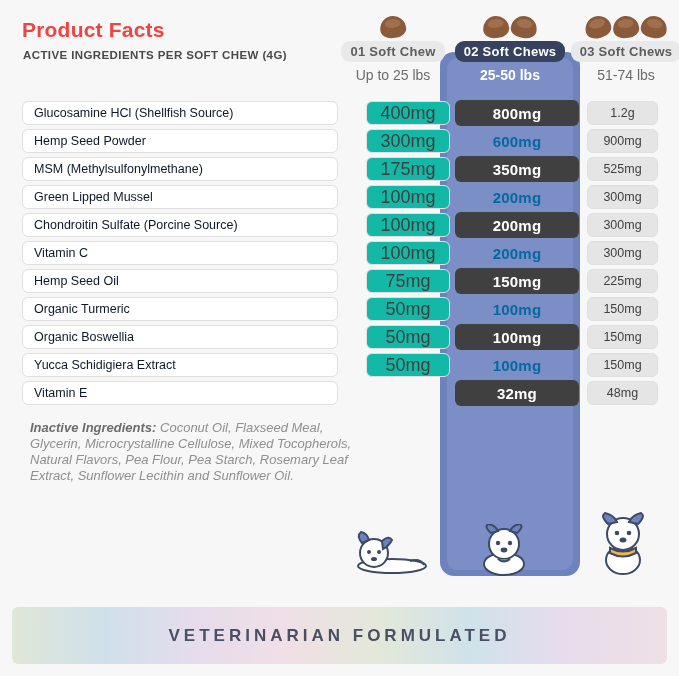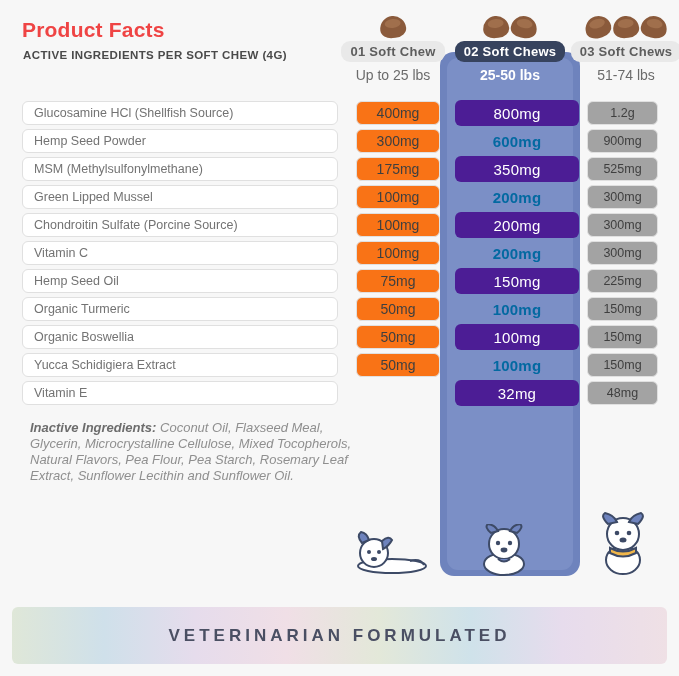--- a/index.html
+++ b/index.html
@@ -79,41 +79,41 @@
 
   
   .rows{position:absolute;left:22px;top:101px;width:636px;}
   .row{height:24px;margin-bottom:4px;position:relative;}
   .namebox{
     position:absolute;left:0;top:0;width:316px;height:24px;
     background:#ffffff;border:1px solid #e0e0e0;border-radius:6px;
     box-sizing:border-box;
     display:flex;align-items:center;
     padding-left:11px;
-    font-size:12.5px;color:#737373;
+    font-size:12.5px;color:#0f172a;
   }
   .v1{
-    position:absolute;left:334px;top:0;width:84px;height:24px;
-    background:#f97316;border:1px solid #e0e0e0;border-radius:6px;
+    position:absolute;left:344px;top:0;width:84px;height:24px;
+    background:#14b8a6;border:1px solid #e0e0e0;border-radius:6px;
     box-sizing:border-box;
     display:flex;align-items:center;justify-content:center;
-    font-size:14px;color:#3f3f3f;
+    font-size:18px;color:#3f3f3f;
   }
   .v2{
     position:absolute;left:433px;top:-1px;width:124px;height:26px;
-    background:#4c1d95;border-radius:6px;
+    background:#404040;border-radius:6px;
     display:flex;align-items:center;justify-content:center;
-    font-size:15px;font-weight:normal;color:#ffffff;letter-spacing:.2px;
+    font-size:15px;font-weight:bold;color:#ffffff;letter-spacing:.2px;
   }
   .v2.plain{
     background:transparent;color:#0369a1;font-size:15px;font-weight:bold;
   }
   .v3{
     position:absolute;left:565px;top:0;width:71px;height:24px;
-    background:#a3a3a3;border:1px solid #e0e0e0;border-radius:6px;
+    background:#e5e5e5;border:1px solid #e0e0e0;border-radius:6px;
     box-sizing:border-box;
     display:flex;align-items:center;justify-content:center;
     font-size:12.5px;color:#3f3f3f;
   }
   
   .inactive{
     position:absolute;left:22px;top:420px;width:330px;
     font-size:13px;line-height:16px;color:#8f8f8f;font-style:italic;margin-left:8px;
   }
   .inactive b{color:#6d6d6d;font-style:italic;}

